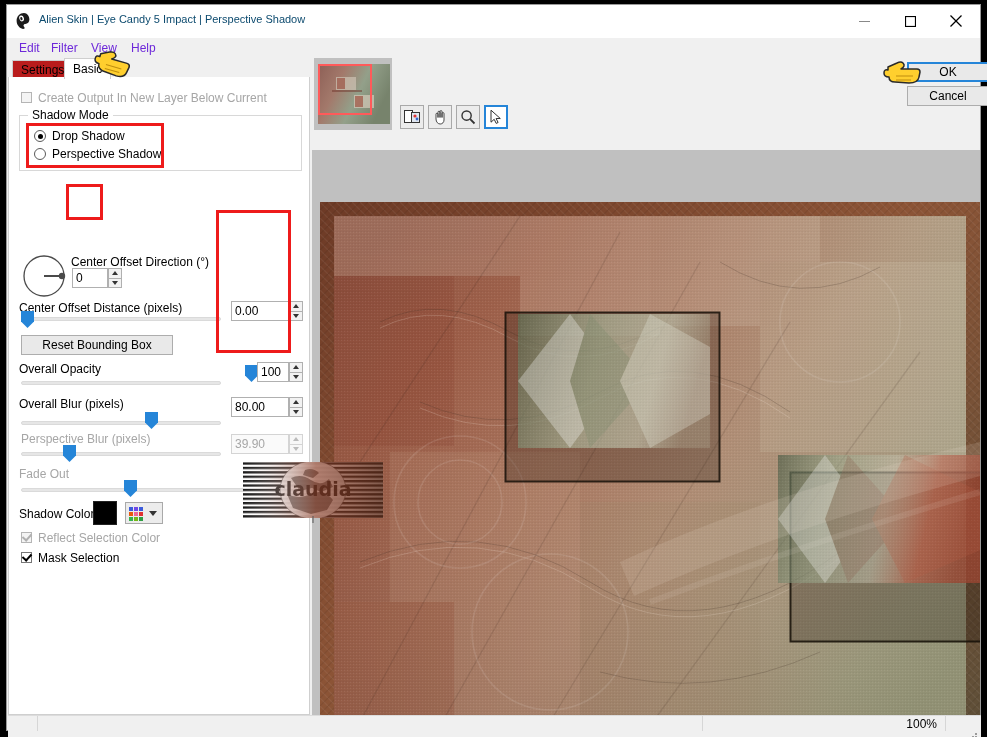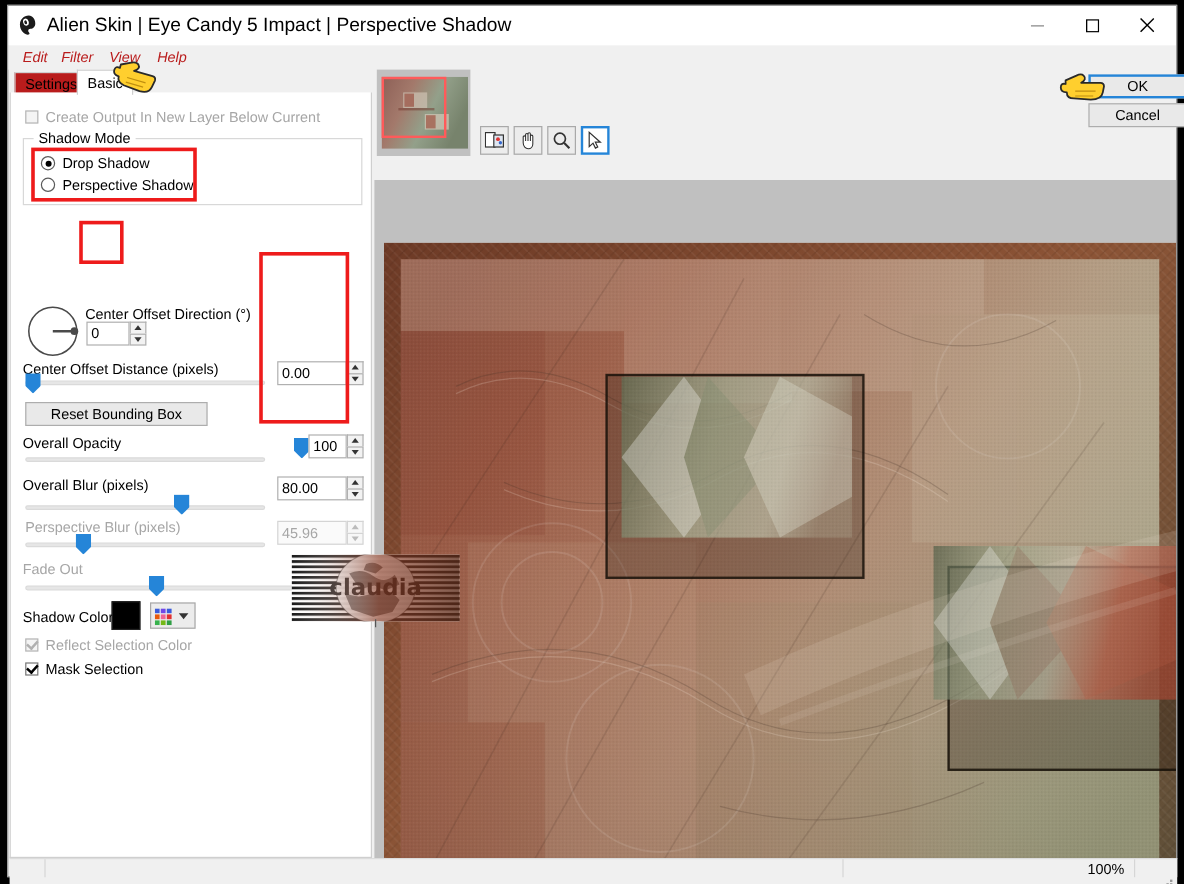--- a/index.html
+++ b/index.html
@@ -8,31 +8,31 @@
 
   #app{position:absolute;left:0;top:0;width:987px;height:737px;background:#000;}
 
   
   #window{position:absolute;left:6px;top:4px;width:975px;height:727px;
           background:#f0f0f0;border:1px solid #9a9a9a;box-sizing:border-box;}
 
   
   #titlebar{position:absolute;left:0;top:0;width:100%;height:33px;background:#ffffff;}
   #title-icon{position:absolute;left:8px;top:7px;width:18px;height:18px;}
-  #title-text{position:absolute;left:32px;top:8px;font-size:16px;color:#000000;white-space:nowrap;}
+  #title-text{position:absolute;left:32px;top:8px;font-size:11px;color:#0c4a6e;white-space:nowrap;}
   .winbtn{position:absolute;top:0;width:46px;height:32px;background:transparent;border:0;
           display:flex;align-items:center;justify-content:center;cursor:default;}
   #btn-min{right:93px;}
   #btn-max{right:47px;}
   #btn-close{right:1px;}
 
   
   #menubar{position:absolute;left:0;top:33px;width:100%;height:20px;background:#f0f0f0;}
   .menuitem{position:absolute;top:0;height:20px;line-height:20px;font-size:12px;padding:0 6px;
-            color:#b91c1c;white-space:nowrap;font-style:italic;}
+            color:#6d28d9;white-space:nowrap;}
 
   
   #leftpanel{position:absolute;left:1px;top:72px;width:302px;height:638px;
              background:#ffffff;border:1px solid #cfcfcf;border-top:none;box-sizing:border-box;}
   #rightpanel{position:absolute;left:305px;top:53px;width:668px;height:657px;background:#f0f0f0;}
 
   
   #tabstrip{position:absolute;left:1px;top:53px;width:302px;height:20px;background:#f0f0f0;}
   .tab{position:absolute;top:2px;height:19px;line-height:18px;font-size:12px;padding:0 8px;
        box-sizing:border-box;background:#b91c1c;border:1px solid #cfcfcf;border-bottom:none;}
@@ -234,21 +234,21 @@
       <span class="spinbtns">
         <span class="spinb up"></span>
         <span class="spinb dn"></span>
       </span>
     </div>
 
     <div class="sldlabel disabled" style="left:12px;top:355px;">Perspective Blur (pixels)</div>
     <div class="track" style="left:12px;top:375px;width:200px;"></div>
     <div class="thumb disabled" style="left:54px;top:368px;"></div>
     <div class="spinbox disabled" style="left:222px;top:357px;width:72px;height:20px;">
-      <span class="spinfield disabled">45.96</span>
+      <span class="spinfield disabled">39.90</span>
       <span class="spinbtns">
         <span class="spinb up"></span>
         <span class="spinb dn"></span>
       </span>
     </div>
 
     <div class="sldlabel disabled" style="left:10px;top:390px;">Fade Out</div>
     <div class="track" style="left:12px;top:411px;width:225px;"></div>
     <div class="thumb disabled" style="left:115px;top:403px;"></div>
     <div class="spinbox disabled" style="left:244px;top:390px;width:50px;height:20px;">

